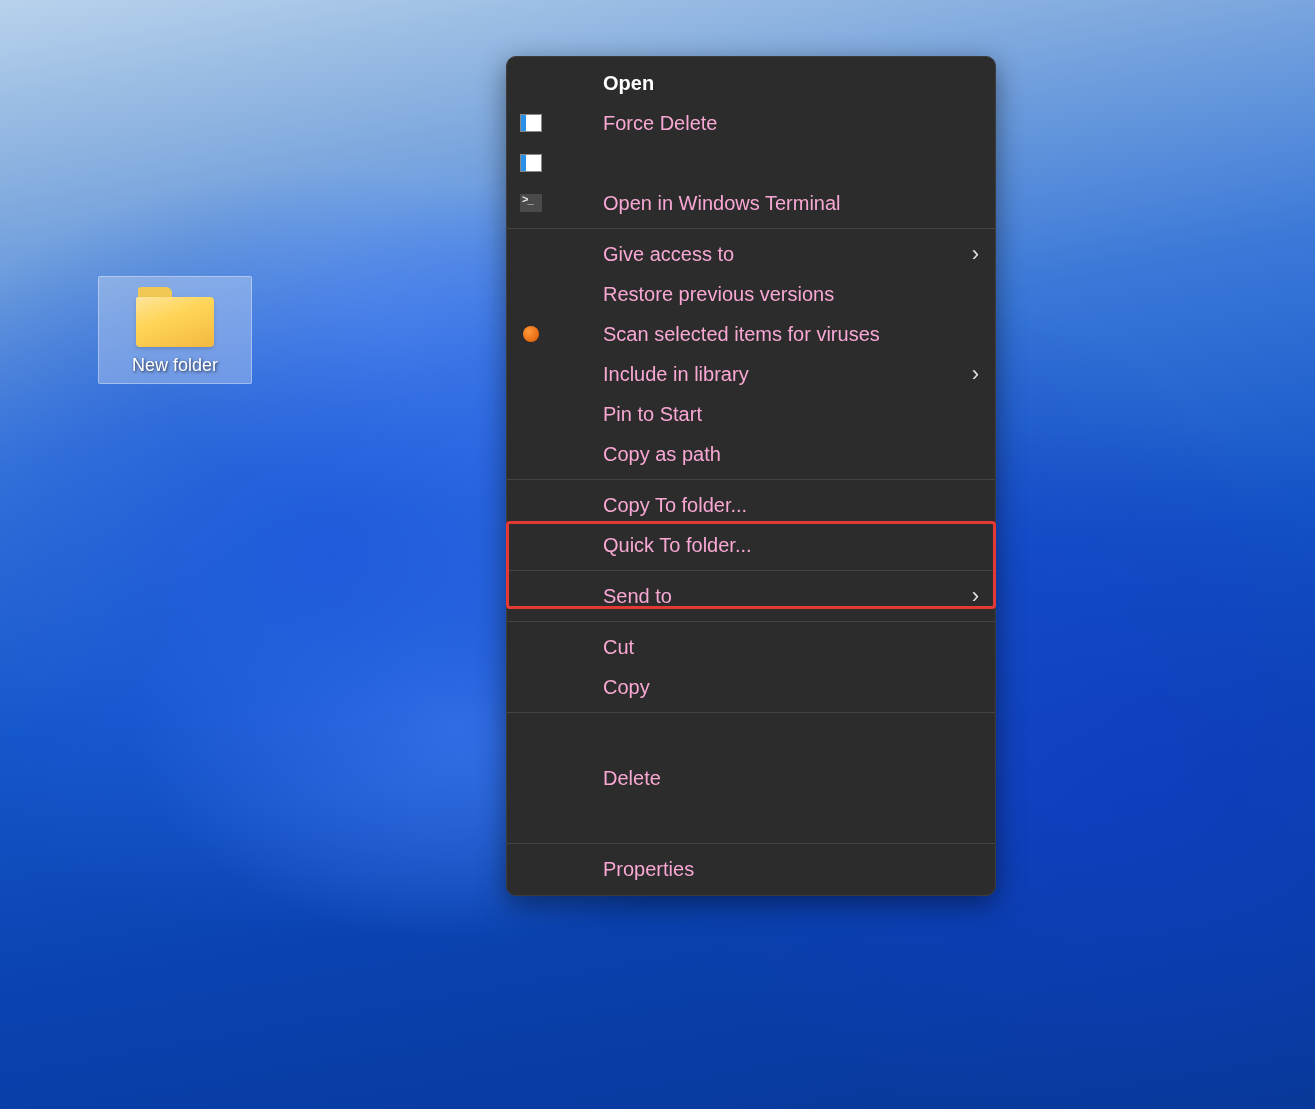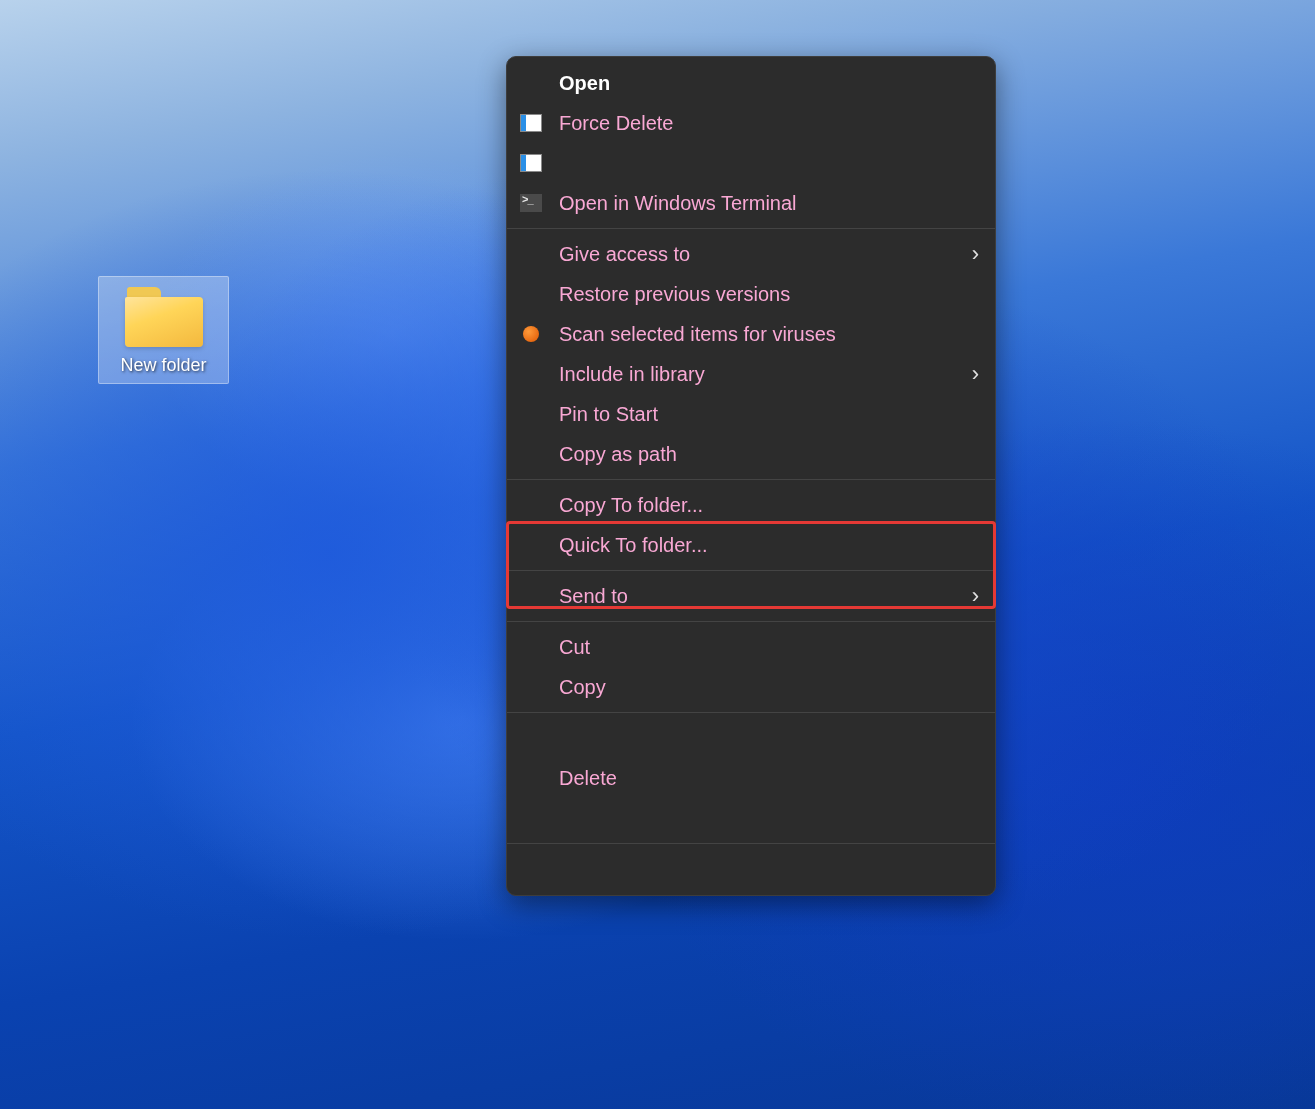--- a/index.html
+++ b/index.html
@@ -22,21 +22,21 @@
         radial-gradient(ellipse 600px 400px at 35% 65%, rgba(80,140,250,0.75) 0%, transparent 55%),
         radial-gradient(ellipse 900px 650px at 85% 70%, rgba(15,60,190,0.85) 0%, transparent 55%),
         radial-gradient(ellipse 400px 300px at 30% 30%, rgba(120,170,255,0.6) 0%, transparent 60%),
         linear-gradient(170deg, #b8d2ec 0%, #8db3e0 12%, #3a78d8 35%, #1455c8 55%, #0a42b0 75%, #083898 100%);
     }
     
     .desktop-item {
       position: absolute;
       left: 98px;
       top: 276px;
-      width: 131px;
+      width: 154px;
       text-align: center;
       padding: 6px 4px;
       background: rgba(255,255,255,0.28);
       border: 1px solid rgba(255,255,255,0.35);
       border-radius: 2px;
     }
     .folder-graphic {
       width: 78px;
       height: 60px;
       margin: 4px auto 8px;
@@ -77,20 +77,21 @@
       color: #ffffff;
       font-size: 20px;
     }
     .menu-item {
       display: flex;
       align-items: center;
       height: 40px;
       padding: 0 16px 0 10px;
       cursor: default;
       position: relative;
+      gap: 44px;
     }
     .menu-icon {
       width: 28px;
       height: 24px;
       margin-right: 14px;
       display: flex;
       align-items: center;
       justify-content: center;
       flex-shrink: 0;
     }
@@ -239,16 +240,17 @@
     <div class="menu-item">
       <span class="menu-icon"></span>
       <span class="menu-label">Delete</span>
     </div>
     <div class="menu-item">
       <span class="menu-icon"></span>
     </div>
     <div class="separator"></div>
     <div class="menu-item">
       <span class="menu-icon"></span>
+      <span class="menu-label">Properties</span>
     </div>
   </div>
 
 <div class="highlight-box"></div>
 
 </body></html>

